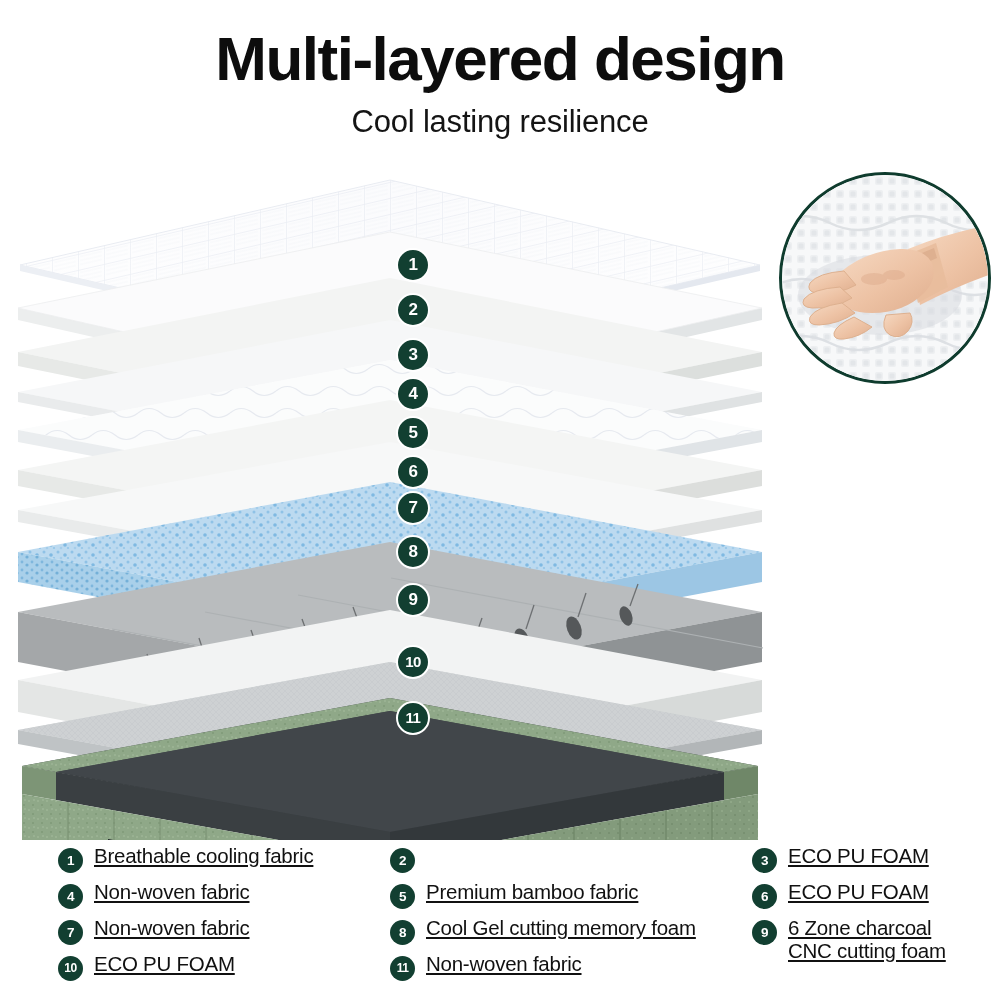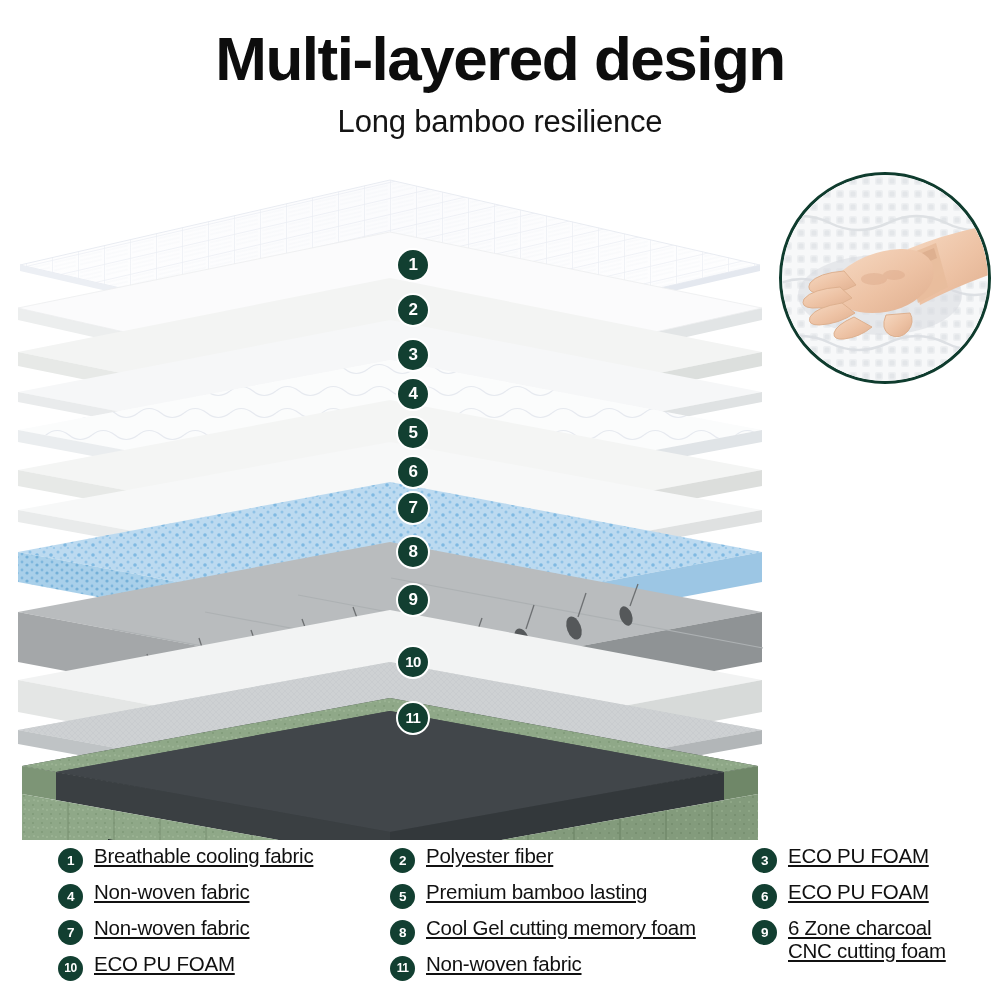--- a/index.html
+++ b/index.html
@@ -140,21 +140,21 @@
     text-decoration: underline;
   }
 </style>
 </head>
 <body>
 
 <div id="page">
 
   <div id="header">
     <h1 id="title">Multi-layered design</h1>
-    <div id="subtitle">Long bamboo resilience</div>
+    <div id="subtitle">Cool lasting resilience</div>
   </div>
 
   <div id="stage">
 
     <div id="layer-stack">
       <svg width="790" height="680" viewBox="0 0 790 680" xmlns="http://www.w3.org/2000/svg">
         <defs>
 
           <pattern id="quilt" width="26" height="16" patternUnits="userSpaceOnUse" patternTransform="skewY(-13) skewX(0)">
             <rect width="26" height="16" fill="#fdfdfe"></rect>
@@ -441,25 +441,24 @@
       </div>
       <div class="legend-item">
         <div class="legend-badge" style="font-size:12px;">10</div>
         <div class="legend-text">ECO PU FOAM</div>
       </div>
     </div>
 
     <div class="legend-col c2">
       <div class="legend-item">
         <div class="legend-badge">2</div>
-        <div class="legend-text">Polyester fiber</div>
       </div>
       <div class="legend-item">
         <div class="legend-badge">5</div>
-        <div class="legend-text">Premium bamboo lasting</div>
+        <div class="legend-text">Premium bamboo fabric</div>
       </div>
       <div class="legend-item">
         <div class="legend-badge">8</div>
         <div class="legend-text">Cool Gel cutting memory foam</div>
       </div>
       <div class="legend-item">
         <div class="legend-badge" style="font-size:12px;">11</div>
         <div class="legend-text">Non-woven fabric</div>
       </div>
     </div>

